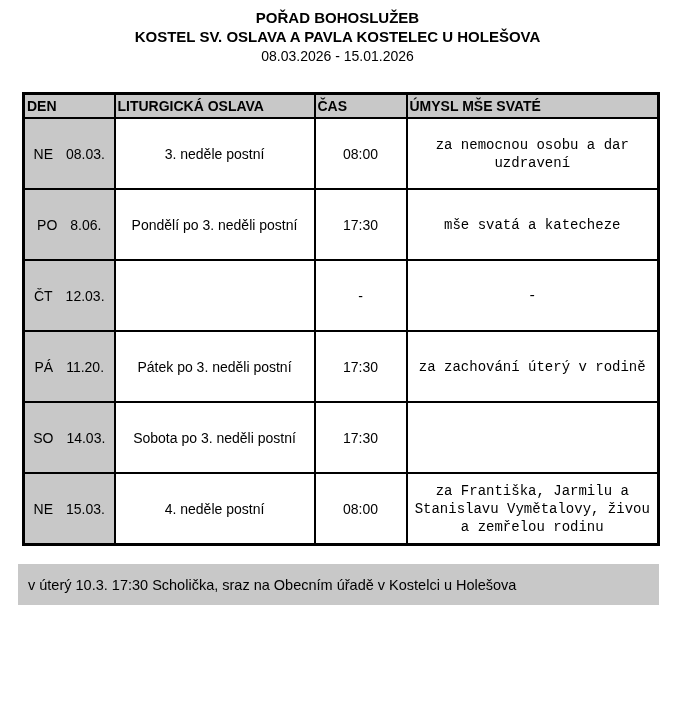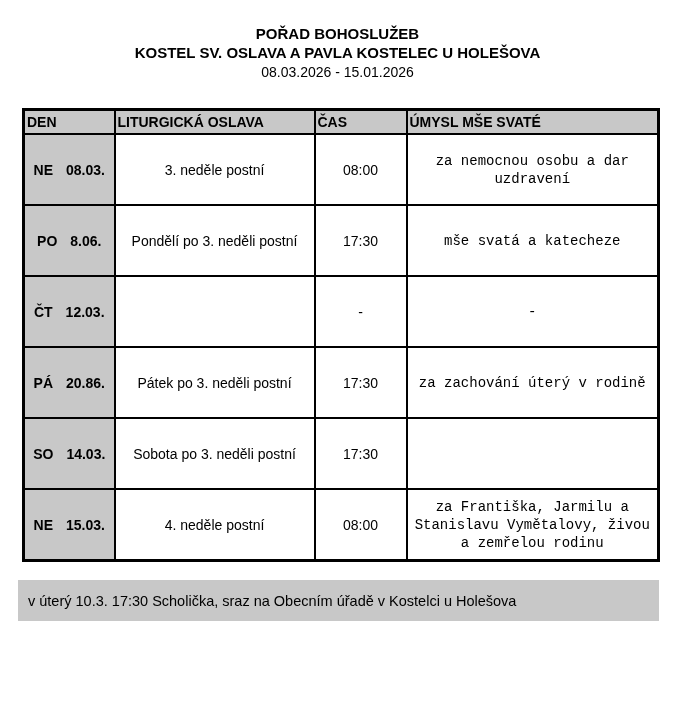--- a/index.html
+++ b/index.html
@@ -10,21 +10,21 @@
     font-family: "Liberation Sans", sans-serif;
   }
   .page {
     position: relative;
     width: 675px;
     height: 725px;
     background: #ffffff;
     overflow: hidden;
   }
   .doc-header {
-    padding-top: 24px;
+    padding-top: 8px;
     text-align: center;
   }
   .doc-title {
     font-size: 15px;
     font-weight: bold;
     line-height: 19px;
   }
   .doc-subtitle {
     font-size: 15px;
     font-weight: bold;
@@ -57,21 +57,21 @@
   }
   table.schedule td {
     height: 65px;
     font-size: 14px;
     text-align: center;
     vertical-align: middle;
     padding: 2px 4px;
   }
   td.day-cell {
     background: var(--gray-fill, #c8c8c8);
-    font-weight: bold;
+    font-weight: normal;
     text-align: left;
     padding-left: 7px;
   }
   td.day-cell .day-date {
     margin-left: 13px;
   }
   td.intention-cell {
     padding: 2px 12px;
     line-height: 18px;
     font-family: Liberation Mono, monospace;
@@ -135,21 +135,21 @@
 
 
     <tr>
       <td class="day-cell"><span>ČT</span><span class="day-date">12.03.</span></td>
       <td class="celebration-cell"></td>
       <td class="time-cell">-</td>
       <td class="intention-cell">-</td>
     </tr>
 
     <tr>
-      <td class="day-cell"><span>PÁ</span><span class="day-date">20.86.</span></td>
+      <td class="day-cell"><span>PÁ</span><span class="day-date">11.20.</span></td>
       <td class="celebration-cell">Pátek po 3. neděli postní</td>
       <td class="time-cell">17:30</td>
       <td class="intention-cell">za zachování úterý v rodině</td>
     </tr>
 
     <tr>
       <td class="day-cell"><span>SO</span><span class="day-date">14.03.</span></td>
       <td class="celebration-cell">Sobota po 3. neděli postní</td>
       <td class="time-cell">17:30</td>
       <td class="intention-cell"></td>

